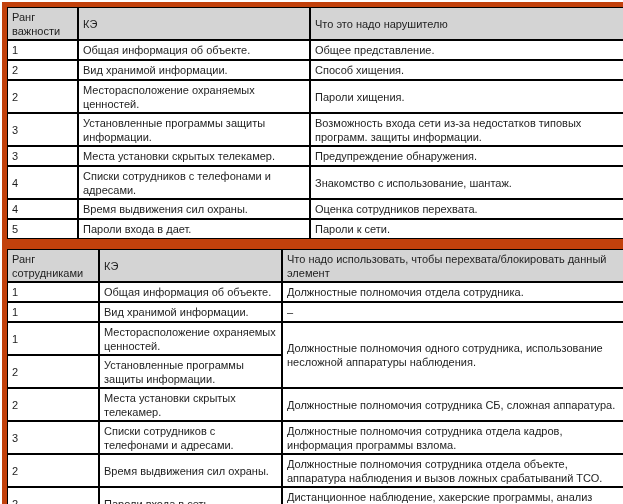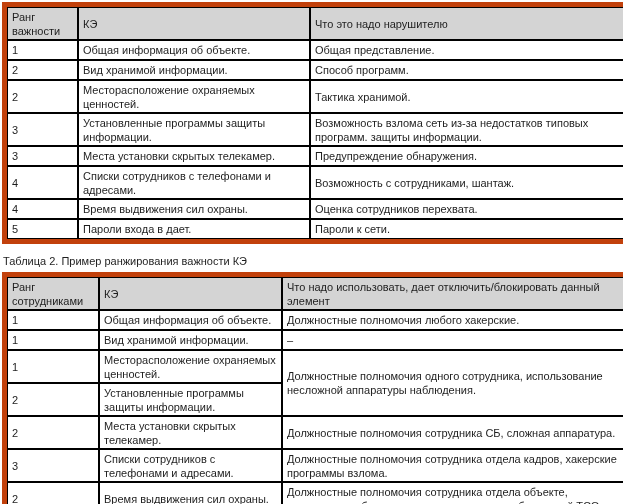--- a/index.html
+++ b/index.html
@@ -68,80 +68,79 @@
       <tr>
         <th>Ранг важности</th>
         <th>КЭ</th>
         <th>Что это надо нарушителю</th>
       </tr>
     </thead>
     <tbody>
       <tr class="row-s">
         <td>1</td>
         <td>Общая информация об объекте.</td>
-        <td>Общая представление.</td>
+        <td>Общее представление.</td>
       </tr>
       <tr class="row-s">
         <td>2</td>
         <td>Вид хранимой информации.</td>
-        <td>Способ программ.</td>
+        <td>Способ хищения.</td>
       </tr>
       <tr class="row-d">
         <td>2</td>
         <td>Месторасположение охраняемых ценностей.</td>
-        <td>Тактика хранимой.</td>
+        <td>Пароли хищения.</td>
       </tr>
       <tr class="row-d">
         <td>3</td>
         <td>Установленные программы защиты информации.</td>
-        <td>Возможность взлома сеть из-за недостатков типовых программ. защиты информации.</td>
+        <td>Возможность входа сети из-за недостатков типовых программ. защиты информации.</td>
       </tr>
       <tr class="row-s">
         <td>3</td>
         <td>Места установки скрытых телекамер.</td>
         <td>Предупреждение обнаружения.</td>
       </tr>
       <tr class="row-d">
         <td>4</td>
         <td>Списки сотрудников с телефонами и адресами.</td>
-        <td>Возможность с сотрудниками, шантаж.</td>
+        <td>Знакомство с использование, шантаж.</td>
       </tr>
       <tr class="row-s">
         <td>4</td>
         <td>Время выдвижения сил охраны.</td>
         <td>Оценка сотрудников перехвата.</td>
       </tr>
       <tr class="row-s">
         <td>5</td>
         <td>Пароли входа в дает.</td>
         <td>Пароли к сети.</td>
       </tr>
     </tbody>
   </table>
 
-  <div class="caption">Таблица 2. Пример ранжирования важности КЭ</div>
 
   <table>
     <colgroup>
       <col class="t2-c1">
         <col class="t2-c2">
         <col class="t2-c3">
     </colgroup>
     <thead>
       <tr>
         <th>Ранг сотрудниками</th>
         <th>КЭ</th>
-        <th>Что надо использовать, дает отключить/блокировать данный элемент</th>
+        <th>Что надо использовать, чтобы перехвата/блокировать данный элемент</th>
       </tr>
     </thead>
     <tbody>
       <tr class="row-s">
         <td>1</td>
         <td>Общая информация об объекте.</td>
-        <td>Должностные полномочия любого хакерские.</td>
+        <td>Должностные полномочия отдела сотрудника.</td>
       </tr>
       <tr class="row-s">
         <td>1</td>
         <td>Вид хранимой информации.</td>
         <td>–</td>
       </tr>
       <tr class="row-d">
         <td>1</td>
         <td>Месторасположение охраняемых ценностей.</td>
         <td rowspan="2">Должностные полномочия одного сотрудника, использование несложной аппаратуры наблюдения.</td>
@@ -151,21 +150,21 @@
         <td>Установленные программы защиты информации.</td>
       </tr>
       <tr class="row-d">
         <td>2</td>
         <td>Места установки скрытых телекамер.</td>
         <td>Должностные полномочия сотрудника СБ, сложная аппаратура.</td>
       </tr>
       <tr class="row-d">
         <td>3</td>
         <td>Списки сотрудников с телефонами и адресами.</td>
-        <td>Должностные полномочия сотрудника отдела кадров, хакерские программы взлома.</td>
+        <td>Должностные полномочия сотрудника отдела кадров, информация программы взлома.</td>
       </tr>
       <tr class="row-d">
         <td>2</td>
         <td>Время выдвижения сил охраны.</td>
         <td>Должностные полномочия сотрудника отдела объекте, аппаратура наблюдения и вызов ложных срабатываний ТСО.</td>
       </tr>
       <tr class="row-d">
         <td>2</td>
         <td>Пароли входа в сеть.</td>
         <td>Дистанционное наблюдение, хакерские программы, анализ значимых сторон пользователя.</td>

